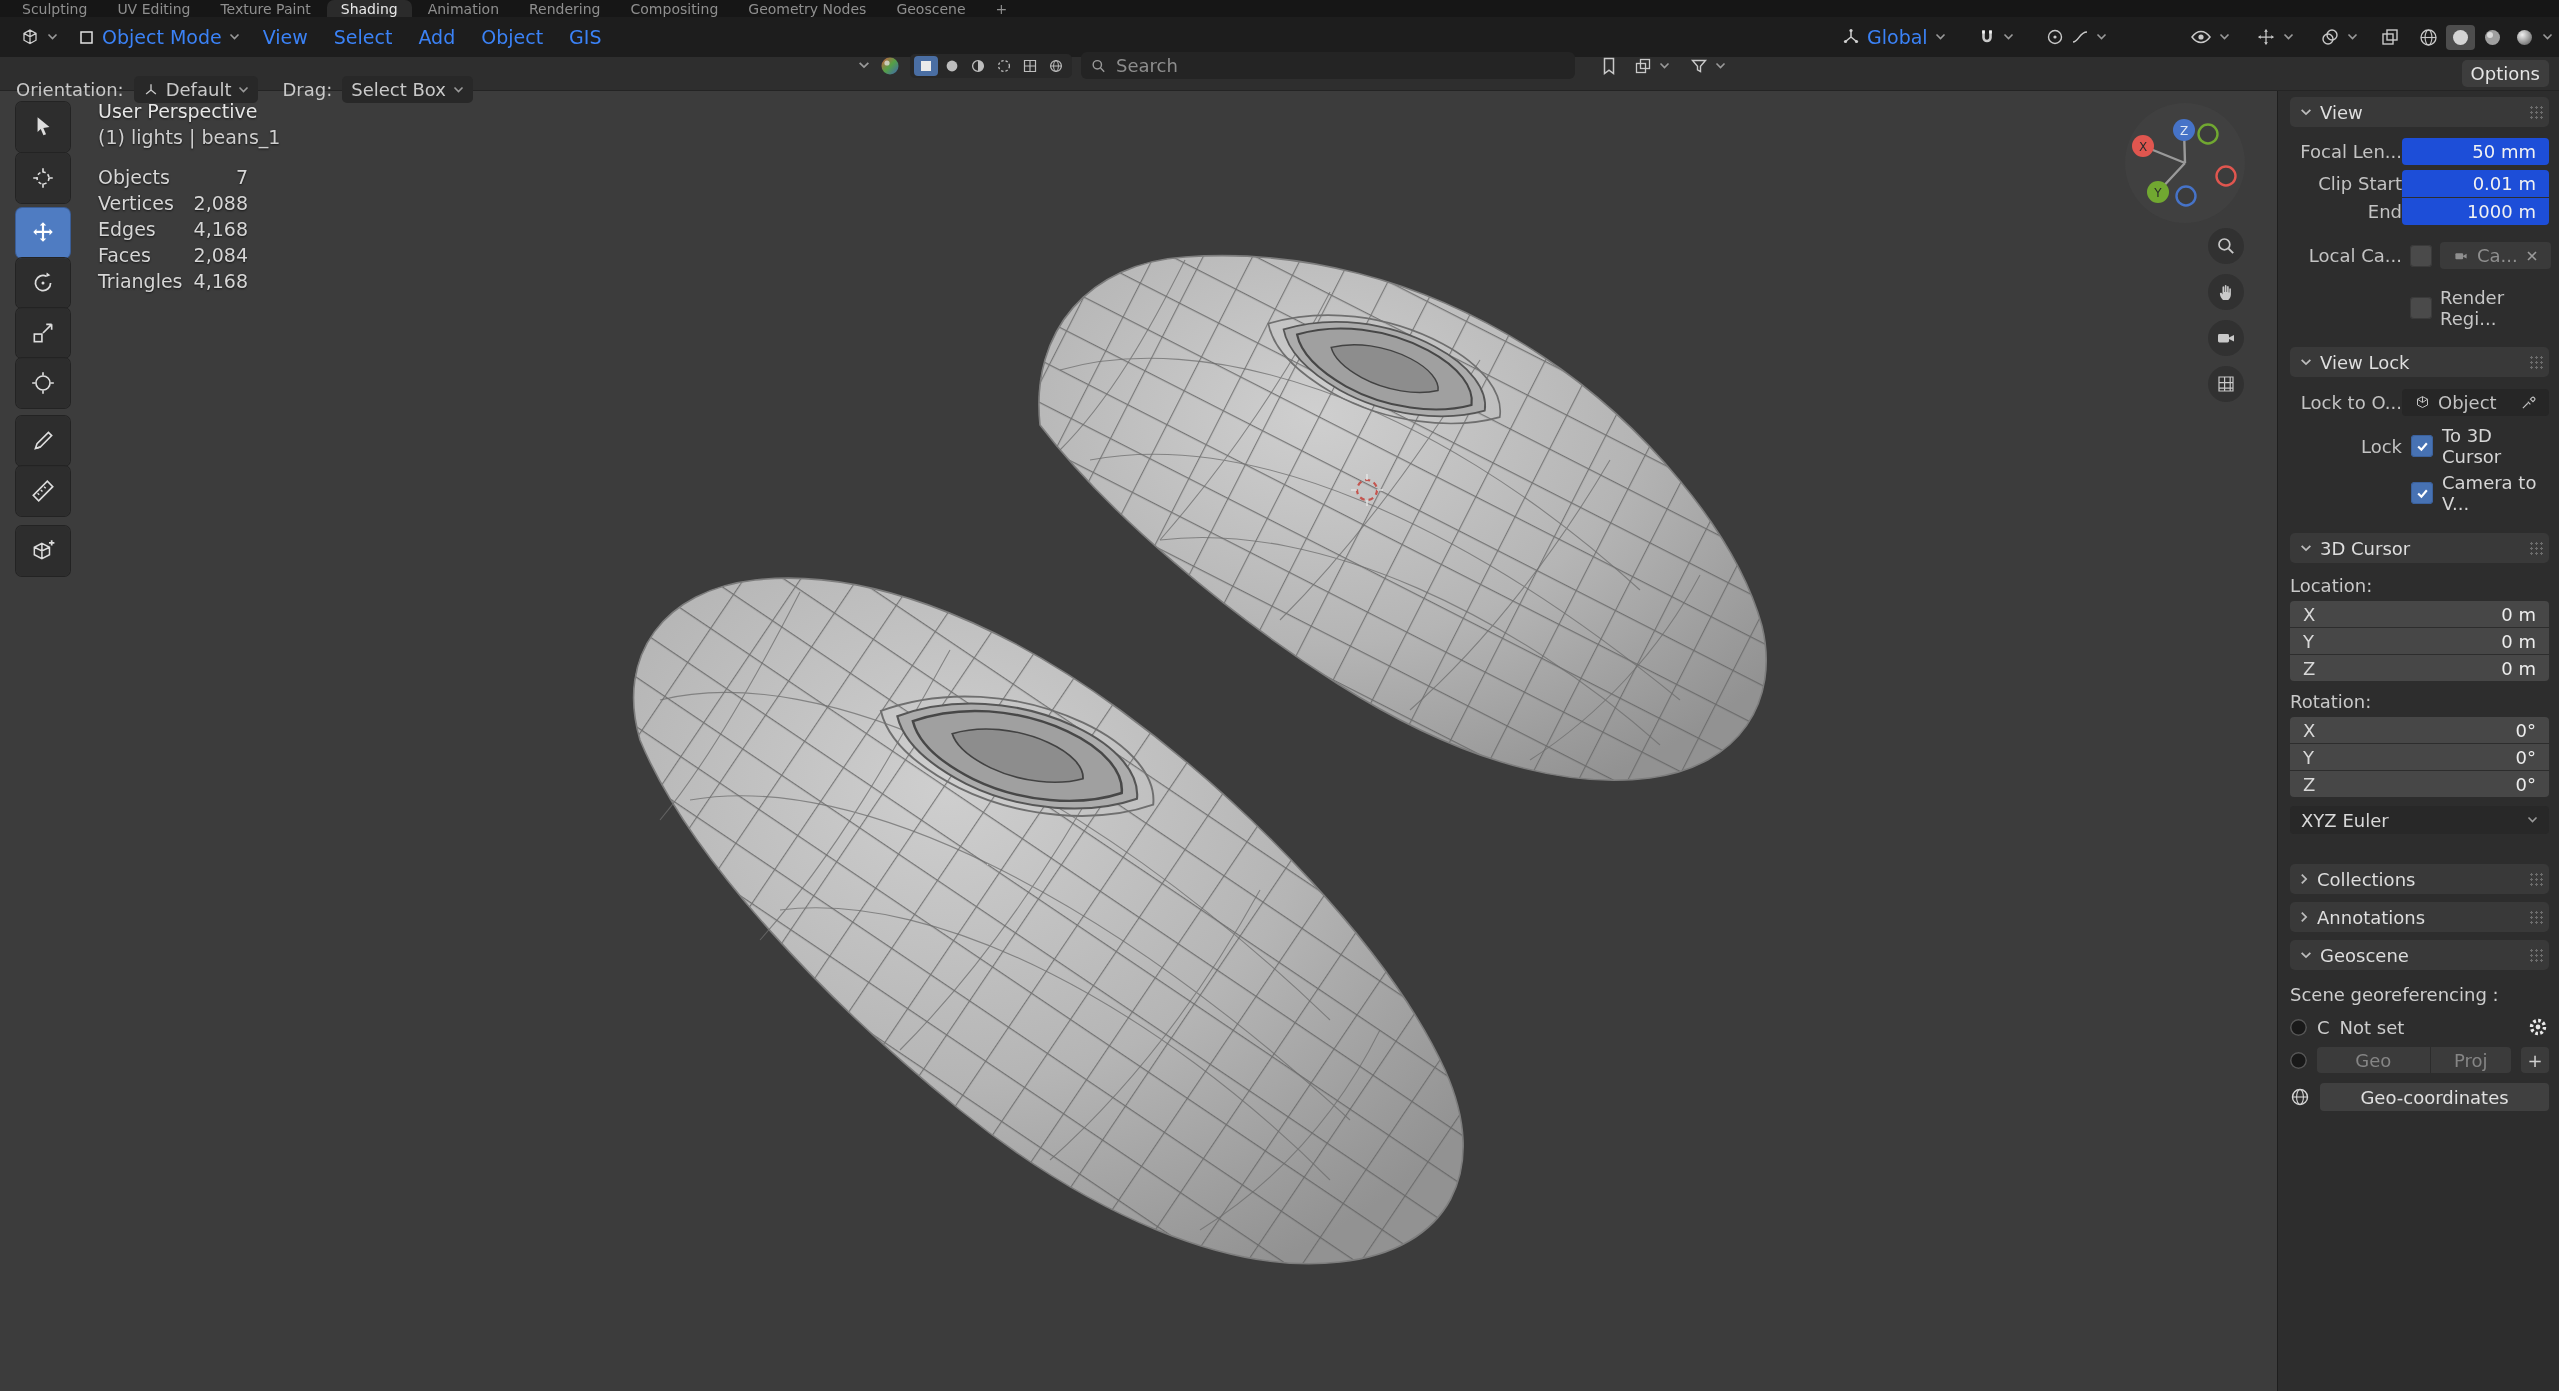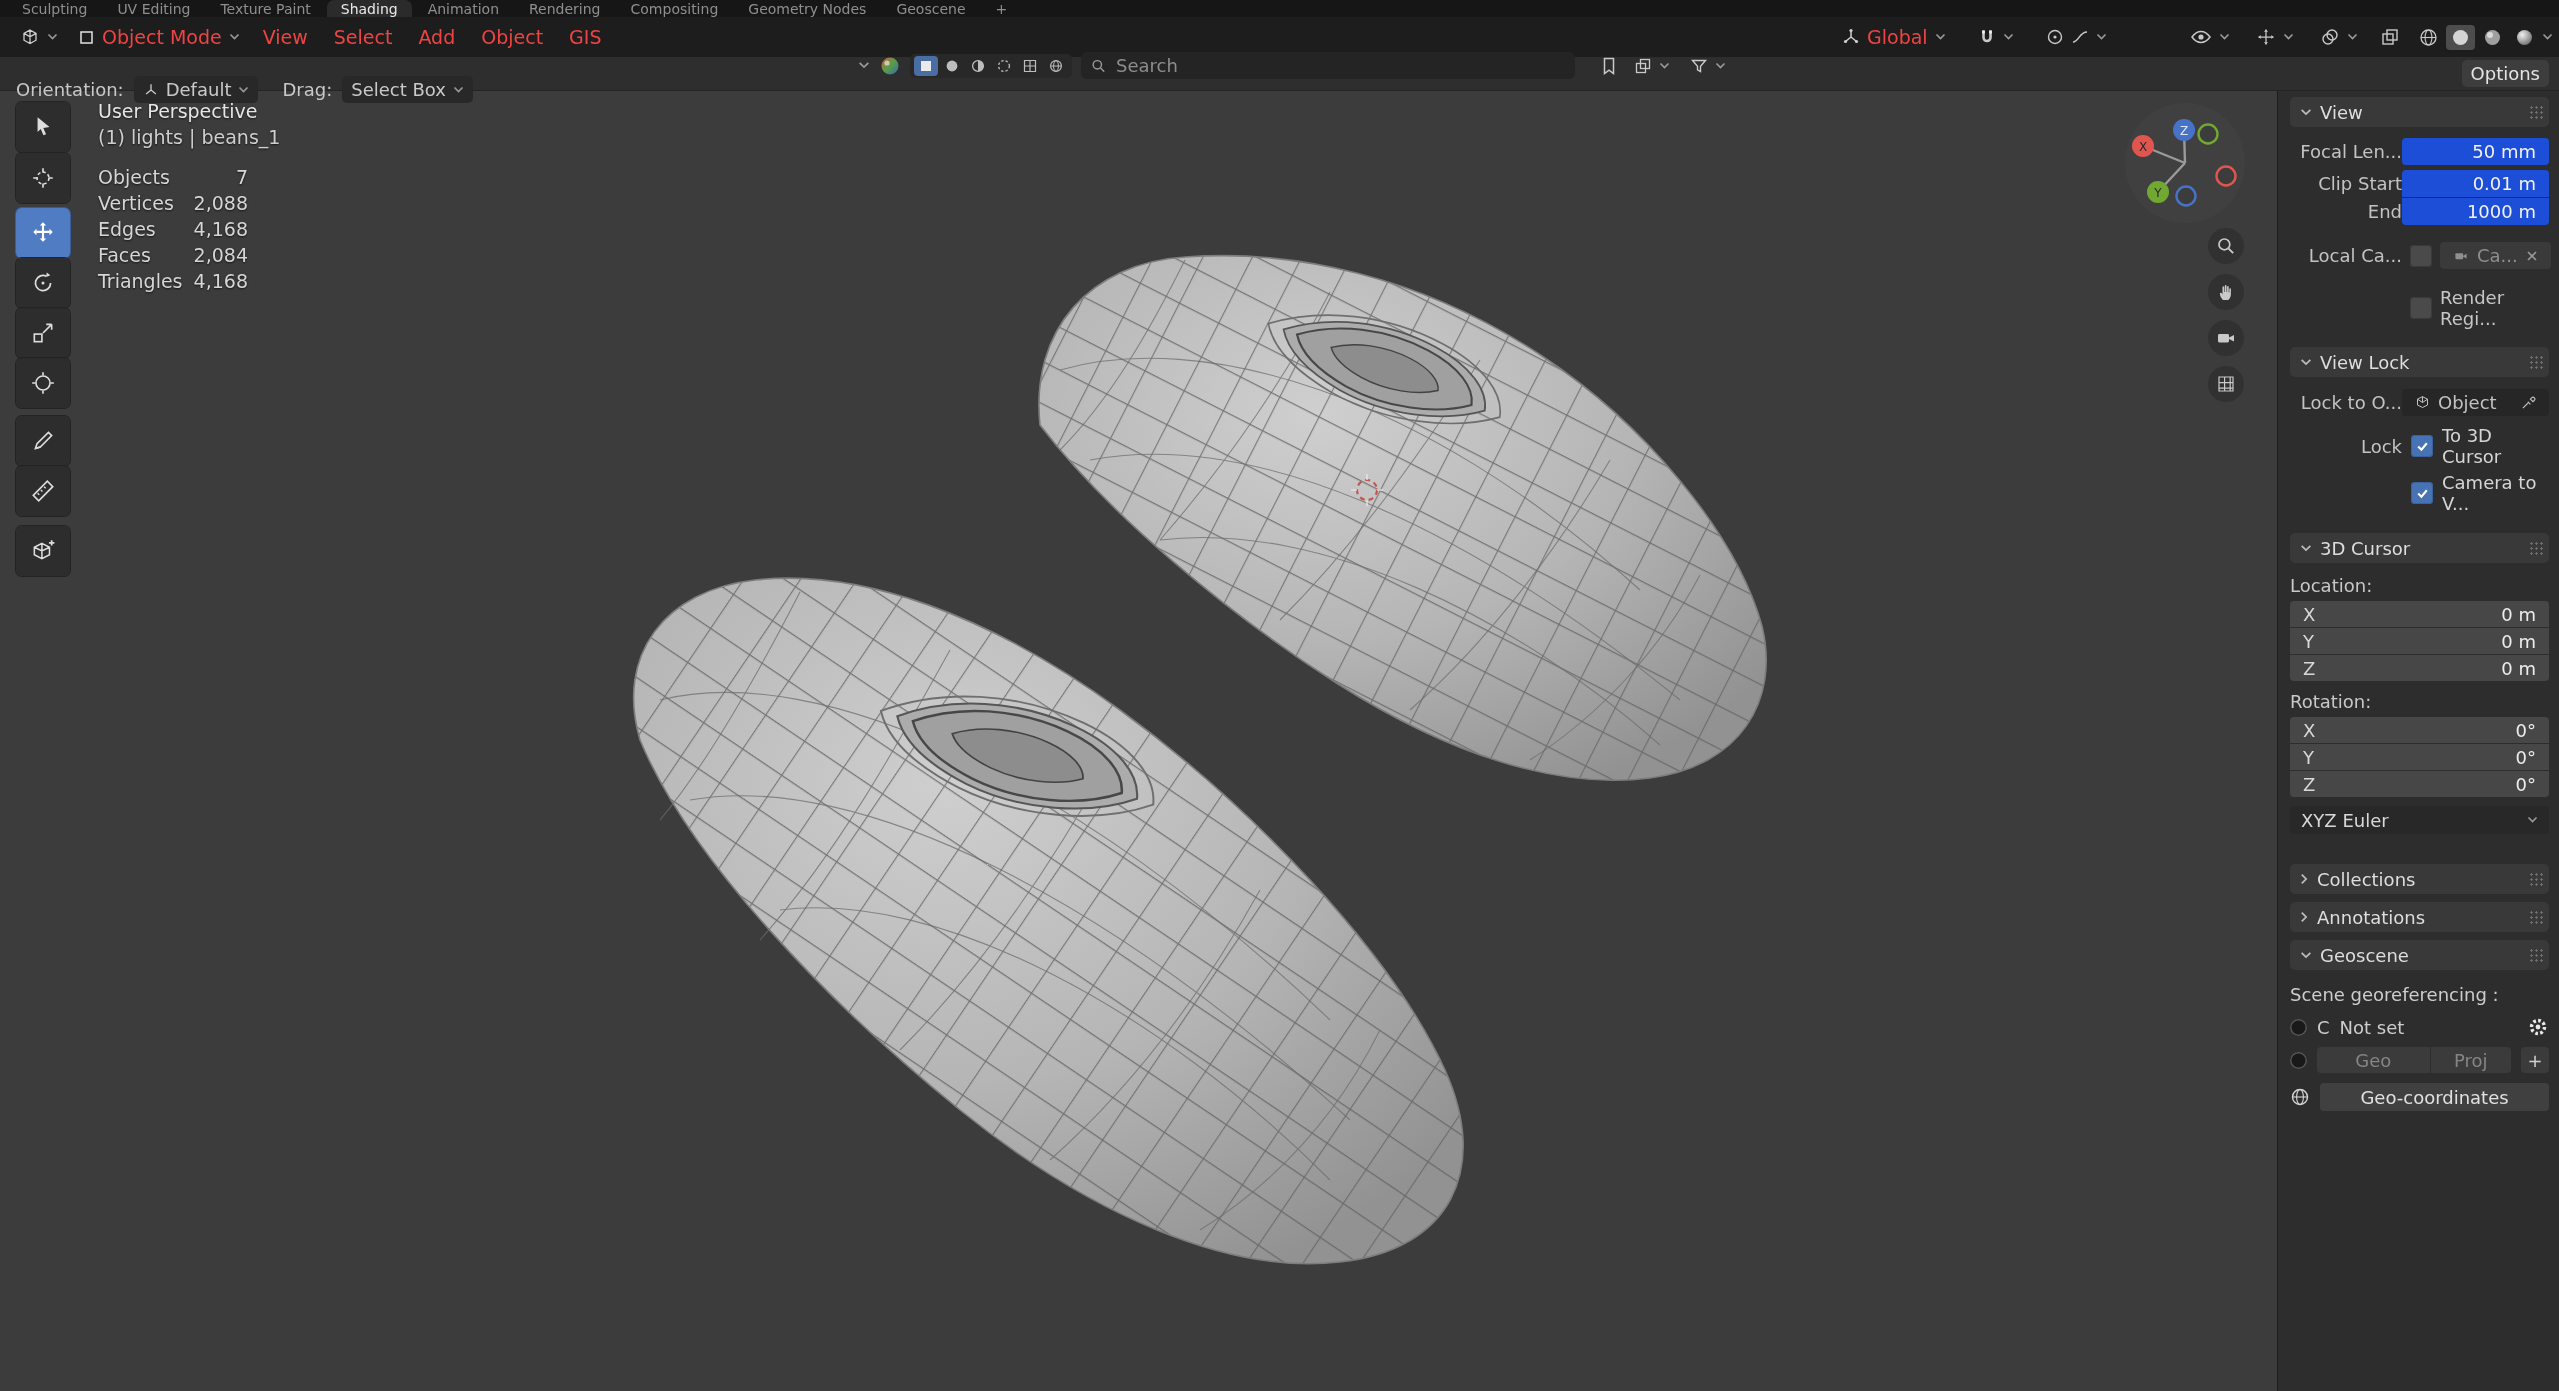--- a/index.html
+++ b/index.html
@@ -6,21 +6,21 @@
   .app{position:relative;width:2559px;height:1391px;overflow:hidden;background:#3c3c3c;
        font-family:"DejaVu Sans",sans-serif;-webkit-font-smoothing:antialiased;color:#ccc;}
   .abs{position:absolute;}
   .bar{position:absolute;left:0;right:0;display:flex;align-items:center;}
   
   .row1{top:0;height:17px;background:#161616;padding-left:8px;gap:2px;z-index:30;}
   .tab{font-size:14px;height:100%;display:flex;align-items:center;padding:0 14px;color:#8f8f8f;
        border-radius:7px 7px 0 0;white-space:nowrap;}
   .tab.active{background:#2b2b2b;color:#e9e9e9;}
   
-  .row2{top:17px;height:40px;background:#1d1d1d;font-size:19px;color:#ef4444;z-index:30;}
+  .row2{top:17px;height:40px;background:#1d1d1d;font-size:19px;color:#3b82f6;z-index:30;}
   .menu-item{padding:4px 11px;border-radius:4px;cursor:default;white-space:nowrap;}
   .dd{display:flex;align-items:center;gap:7px;padding:4px 8px;border-radius:4px;white-space:nowrap;}
   
   .row3{top:57px;height:33px;background:#2e2e2e;font-size:18px;color:#c9c9c9;border-bottom:1px solid #242424;z-index:30;}
   .pill{background:#282828;border-radius:5px;display:flex;align-items:center;gap:7px;padding:3px 9px;}
   .iconbtn{display:flex;align-items:center;justify-content:center;padding:2px 4px;border-radius:4px;}
   .icongrp{display:flex;align-items:center;gap:2px;background:#282828;border-radius:5px;padding:2px 4px;}
   .search{display:flex;align-items:center;gap:8px;background:#242424;border-radius:6px;height:27px;
           width:474px;padding:0 10px;}
   .search input{background:transparent;border:none;outline:none;color:#bdbdbd;font-size:18px;

